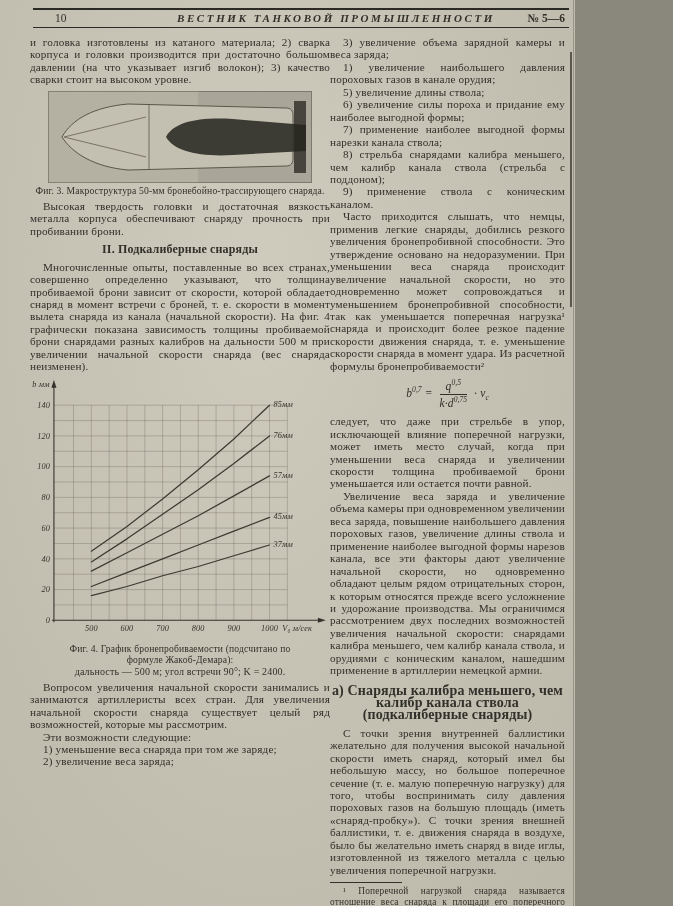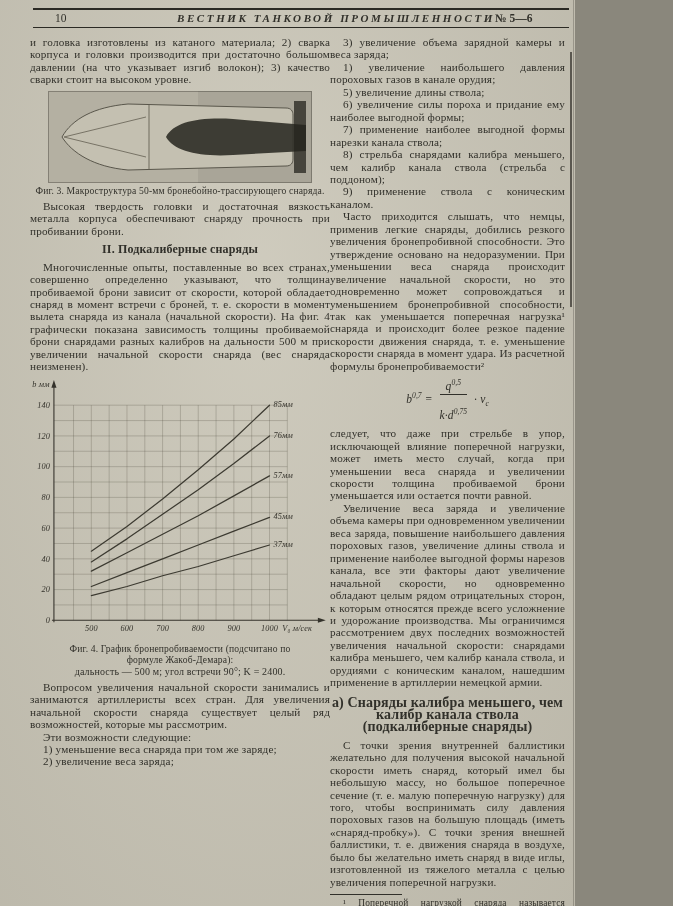--- a/index.html
+++ b/index.html
@@ -13,41 +13,41 @@
   }
   
   .scan-edge-strong{position:absolute;right:3px;top:52px;height:255px;width:2px;background:rgba(35,33,27,.65);}
   .scan-edge-faint{position:absolute;right:1px;top:0;height:906px;width:1px;background:rgba(35,33,27,.25);}
 
   
   .header-wrap{margin:8px 6px 0 33px;border-top:2.2px solid #2b2a24;border-bottom:1.4px solid #2b2a24;}
   .header-row{display:flex;align-items:baseline;padding:2px 4px 3px 4px;}
   .page-number{width:70px;font-size:11.5px;padding-left:18px;}
   .journal-title{flex:1;text-align:right;font-size:11px;font-weight:bold;font-style:italic;letter-spacing:2.6px;}
-  .issue-number{width:70px;text-align:left;font-size:11.5px;font-weight:bold;}
+  .issue-number{width:70px;text-align:right;font-size:11.5px;font-weight:bold;}
 
   
   .columns{display:flex;padding:8px 10px 0 30px;justify-content:center;}
   .col{width:303px;font-size:11.2px;line-height:12.45px;text-align:justify;letter-spacing:.15px;}
   p{margin:0;text-indent:13px;}
   p.noindent{text-indent:0;}
   .section-heading{font-size:12px;font-weight:bold;text-align:center;margin:6px 0 5px;text-indent:0;}
   .sub-heading{font-size:14px;font-weight:bold;text-align:center;margin:8px 0 6px;line-height:12px;}
 
   figure{margin:5px 0 4px;text-align:center;}
   figcaption{font-size:9.6px;line-height:11px;margin-top:3px;text-align:center;}
   .caption-main{width:252px;margin:0 auto;}
   .caption-sub{font-size:10px;margin-top:1px;}
   .fig3-cap{width:290px;margin:2px auto 0;}
 
   
   .formula{text-align:center;margin:7px 0 6px;font-style:italic;font-size:11.5px;text-indent:0;}
   .frac{display:inline-block;vertical-align:middle;text-align:center;margin:0 4px;line-height:1.1;}
   .frac .num{display:block;border-bottom:1px solid #31302a;padding:0 6px 1px;}
-  .frac .den{display:block;padding-top:1px;margin-top:12px;}
+  .frac .den{display:block;padding-top:1px;}
   sup,sub{font-size:7.6px;letter-spacing:0;}
 
   
   .fn-rule{width:72px;border-top:1px solid #31302a;margin:6px 0 3px;}
   .fn{font-size:9.4px;line-height:10.9px;}
 
   
   svg{display:block;margin:0 auto;}
   .grid{stroke:rgba(72,68,56,.45);stroke-width:.55;}
   .axis{stroke:#34322b;stroke-width:1.1;fill:none;}

